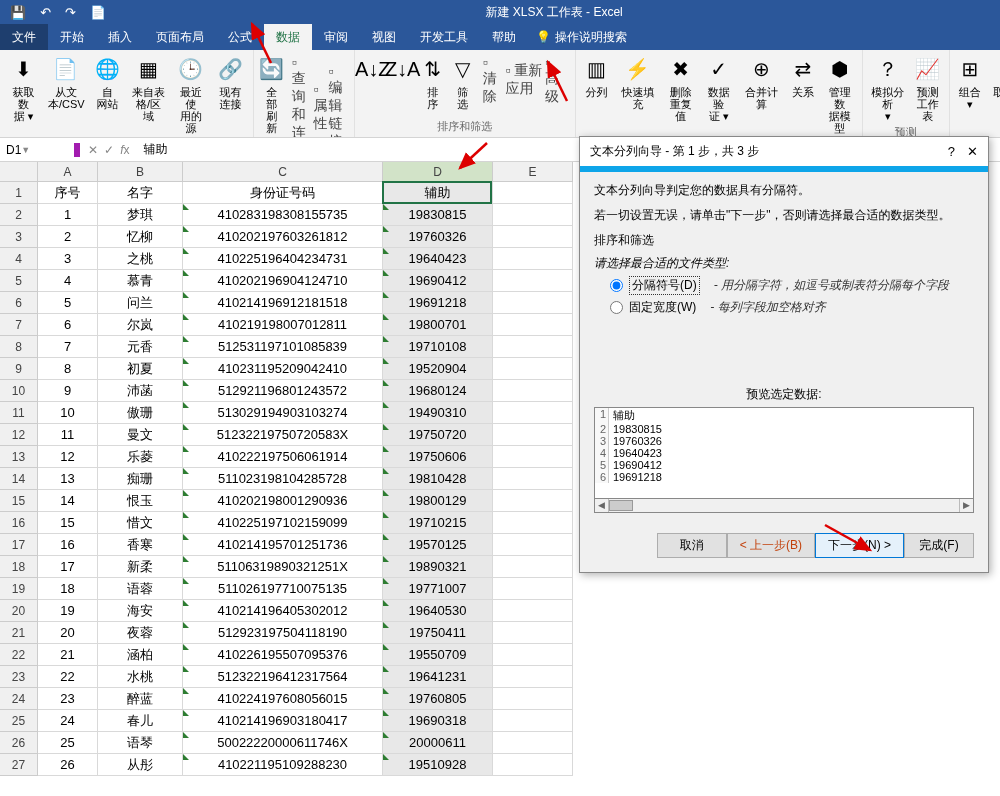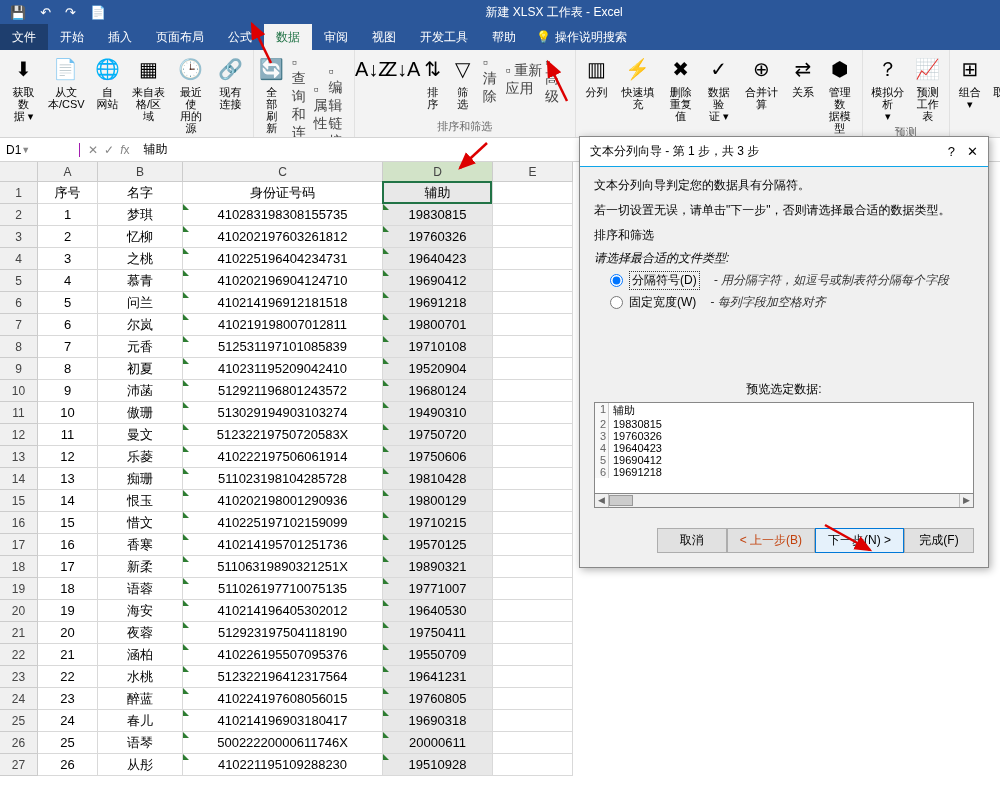--- a/index.html
+++ b/index.html
@@ -24,21 +24,21 @@
 .ribbon-group .items { display: flex; flex: 1; align-items: flex-start; gap: 2px; }
 .ribbon-group .label { text-align: center; font-size: 11px; color: #666; padding: 1px 0; }
 .ribbon-btn { display: flex; flex-direction: column; align-items: center; justify-content: flex-start; padding: 2px 4px; cursor: pointer; font-size: 11px; text-align: center; min-width: 28px; }
 .ribbon-btn .icon { width: 30px; height: 30px; display: flex; align-items: center; justify-content: center; font-size: 20px; margin-bottom: 2px; }
 .ribbon-btn span.t { line-height: 1.1; white-space: pre-line; }
 .ribbon-mini { display: flex; flex-direction: row; font-size: 14px; gap: 1px; padding: 2px 4px; }
 .ribbon-mini div { display: flex; align-items: center; gap: 3px; cursor: pointer; color: #444; }
 
 
 .formula-bar { height: 24px; display: flex; align-items: center; border-bottom: 1px solid #d4d4d4; background: #fff; }
-.name-box { width: 80px; border-right: 1px solid #a21caf; padding: 0 6px; display: flex; align-items: center; font-size: 12px; }
+.name-box { width: 80px; border-right: 6px solid #a21caf; padding: 0 6px; display: flex; align-items: center; font-size: 12px; }
 .name-box .dd { color: #888; font-size: 9px; }
 .fb-icons { display: flex; gap: 6px; padding: 0 8px; color: #888; }
 .fb-icons span { cursor: pointer; }
 .formula-input { flex: 1; padding: 0 6px; font-size: 12px; }
 
 
 .grid-container { position: absolute; top: 162px; left: 0; right: 0; bottom: 0; overflow: hidden; }
 .grid { display: grid; grid-template-columns: 38px 60px 85px 200px 110px 80px; position: relative; }
 .corner { background: #f0f0f0; border-right: 1px solid #ccc; border-bottom: 1px solid #ccc; height: 20px; }
 .col-h { background: #f0f0f0; border-right: 1px solid #ccc; border-bottom: 1px solid #ccc; text-align: center; font-size: 12px; color: #444; height: 20px; line-height: 20px; }
@@ -46,21 +46,21 @@
 .row-h { background: #f0f0f0; border-right: 1px solid #ccc; border-bottom: 1px solid #ccc; text-align: center; font-size: 12px; color: #444; height: 22px; line-height: 22px; }
 .cell { border-right: 1px solid #d9d9d9; border-bottom: 1px solid #d9d9d9; padding: 0 4px; font-size: 13px; height: 22px; line-height: 22px; text-align: center; font-family: SimSun, sans-serif; position: relative; overflow: hidden; white-space: nowrap; }
 .cell.header-row { font-weight: normal; }
 .cell.data-c, .cell.data-d { position: relative; }
 .cell.data-c::before, .cell.data-d.marked::before { content: ''; position: absolute; left: 0; top: 0; border-left: 6px solid #2e7d32; border-top: 6px solid transparent; transform: rotate(0deg); }
 .cell.sel-col { background: #e8e8e8; }
 .sel-outline { position: absolute; border: 2px solid #217346; pointer-events: none; }
 
 
 .dialog { position: absolute; top: 136px; left: 579px; width: 410px; background: #f0f0f0; border: 1px solid #888; box-shadow: 2px 2px 8px rgba(0,0,0,0.3); font-size: 12px; }
-.dialog-title { display: flex; justify-content: space-between; align-items: center; padding: 6px 10px; background: #fff; border-bottom: 1px solid #0ea5e9; gap: 11px; }
+.dialog-title { display: flex; justify-content: space-between; align-items: center; padding: 6px 10px; background: #fff; border-bottom: 6px solid #0ea5e9; gap: 11px; }
 .dialog-title .btns { display: flex; gap: 12px; font-size: 13px; }
 .dialog-title .btns span { cursor: pointer; }
 .dialog-body { padding: 10px 14px; background: #f0f0f0; }
 .dialog-body p { margin-bottom: 8px; line-height: 1.4; }
 .fieldset { margin: 6px 0 10px 0; }
 .fieldset .legend { font-size: 12px; margin-bottom: 6px; }
 .radio-row { display: flex; align-items: center; gap: 6px; margin: 4px 0 4px 16px; }
 .radio-row input { margin: 0; }
 .radio-row .hint { margin-left: 8px; color: #333; font-style: italic; }
 .preview-box { background: #fff; border: 1px solid #888; height: 92px; overflow: auto; font-family: SimSun, monospace; font-size: 11px; position: relative; }

